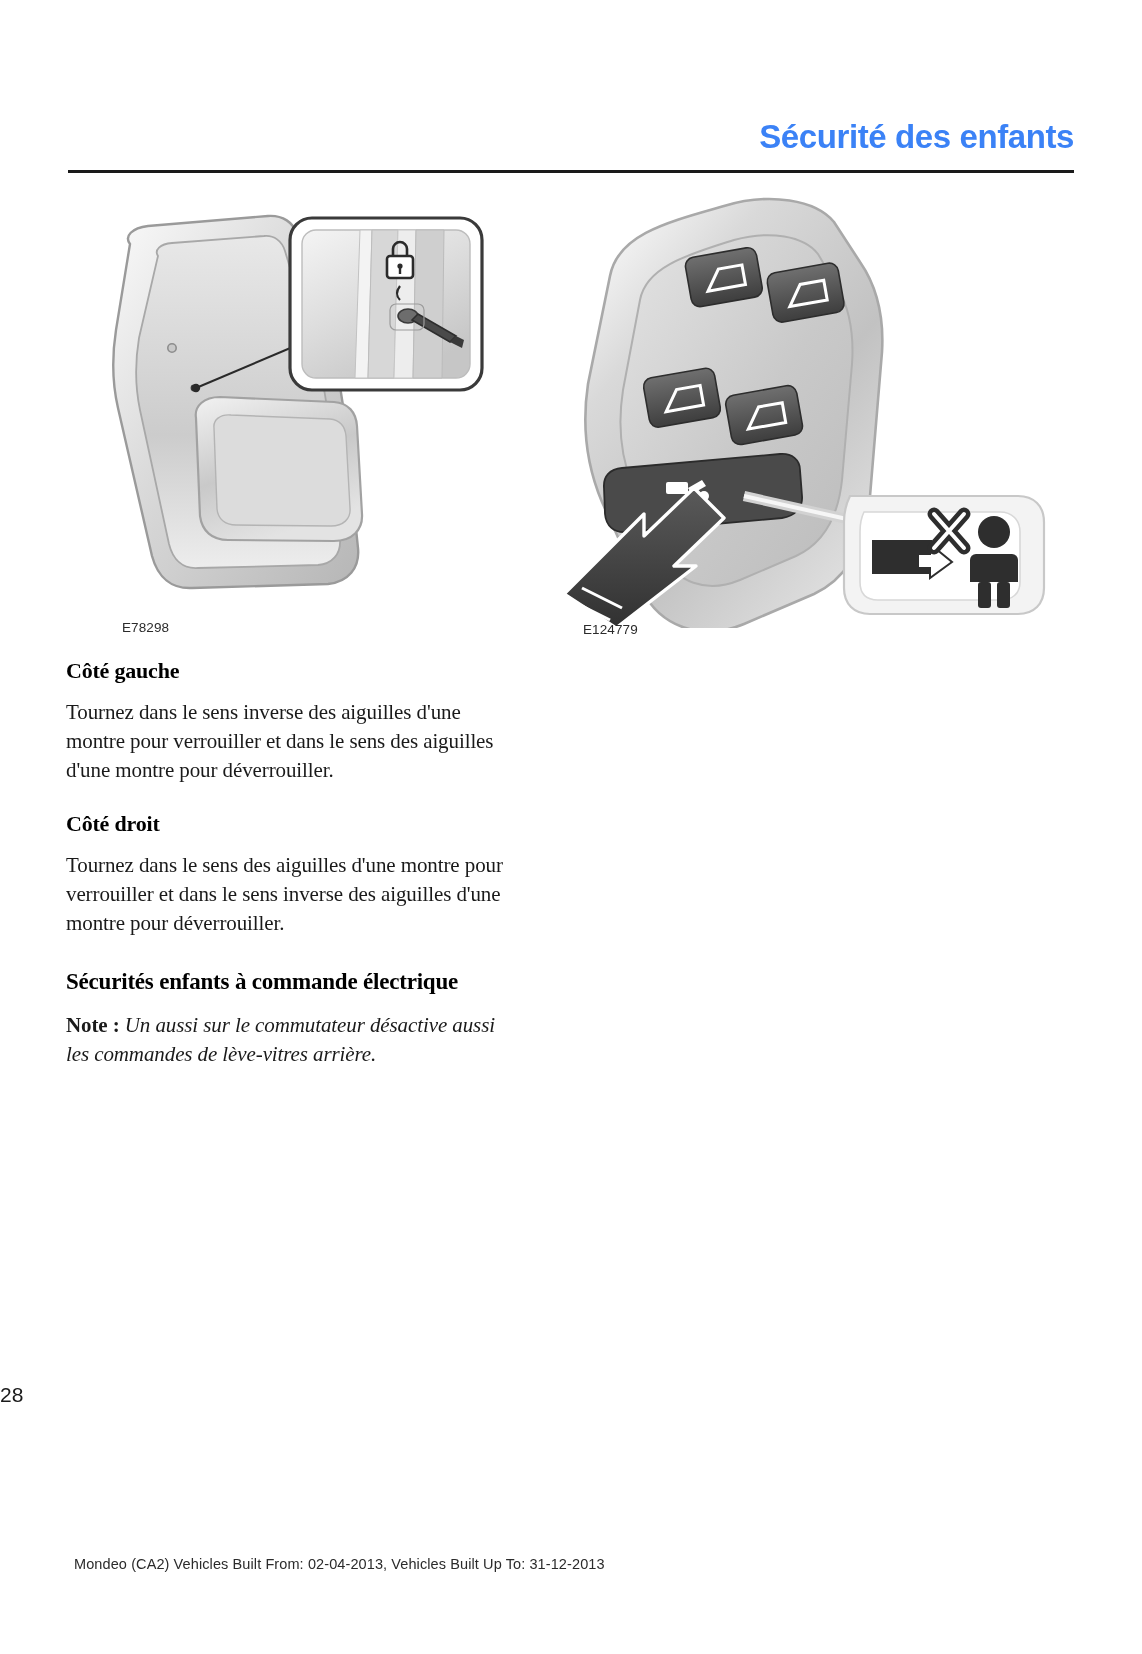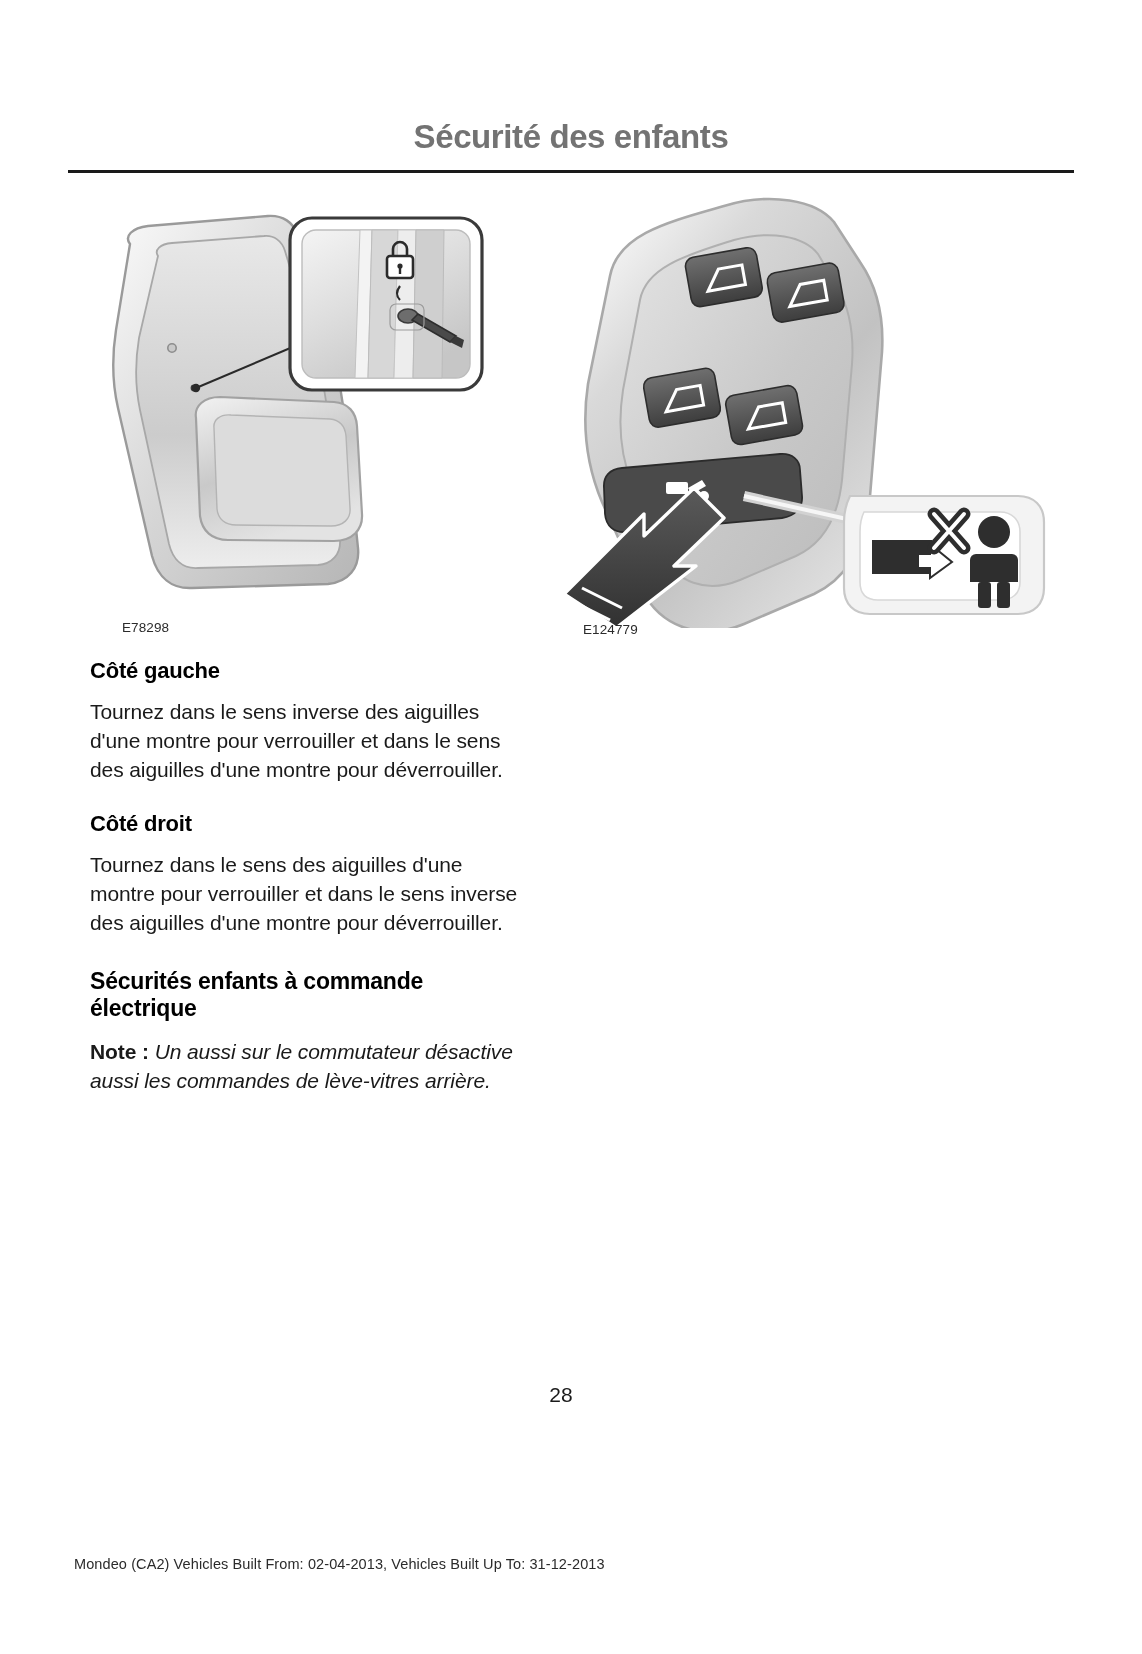--- a/index.html
+++ b/index.html
@@ -23,25 +23,25 @@
     width: 1142px;
     height: 1654px;
   }
 
   
   .page-title {
     position: absolute;
     top: 118px;
     left: 68px;
     width: 1006px;
-    text-align: center;
+    text-align: right;
     font-size: 33px;
     font-weight: bold;
     letter-spacing: -0.4px;
-    color: #737373;
+    color: #3b82f6;
   }
   .title-rule {
     position: absolute;
     top: 170px;
     left: 68px;
     width: 1006px;
     height: 3px;
     background: #1a1a1a;
   }
 
@@ -70,22 +70,23 @@
   }
   .fig-code.left { top: 620px; left: 74px; }
   .fig-code.right { top: 622px; left: 535px; }
 
   svg { display: block; }
 
   
   .text-col {
     position: absolute;
     top: 658px;
-    left: 90px;
+    left: 66px;
     width: 438px;
+    font-family: Liberation Serif, serif;
   }
   .sec-head {
     font-size: 22px;
     font-weight: bold;
     letter-spacing: -0.2px;
     color: #000000;
     margin: 0 0 14px 0;
     line-height: 1.18;
   }
   .sec-head.big {
@@ -112,21 +113,21 @@
     font-style: normal;
     font-weight: bold;
   }
 
   
   .page-number {
     position: absolute;
     top: 1383px;
     left: 0;
     width: 1122px;
-    text-align: center;
+    text-align: left;
     font-size: 21px;
     color: #1a1a1a;
   }
   .footer-note {
     position: absolute;
     top: 1556px;
     left: 74px;
     font-size: 14.5px;
     color: #2b2b2b;
     letter-spacing: 0.1px;

